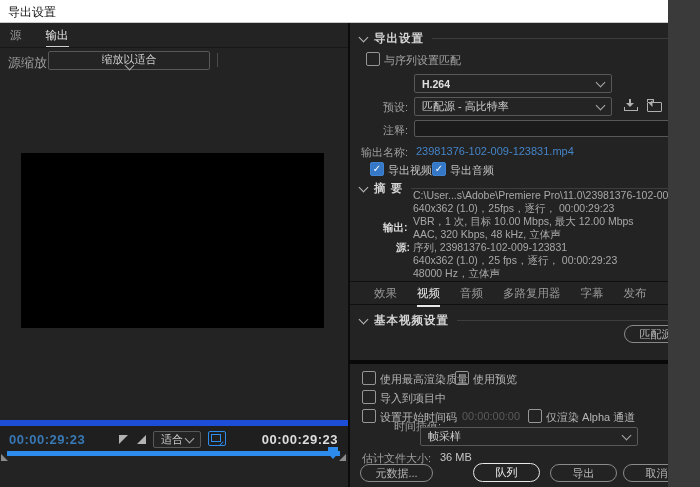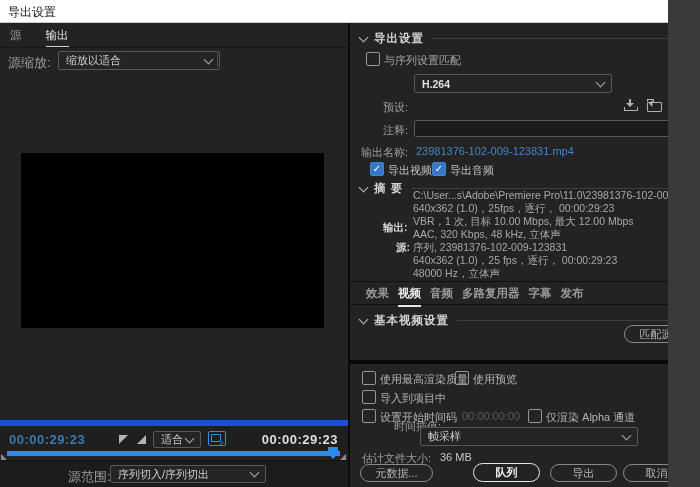--- a/index.html
+++ b/index.html
@@ -27,21 +27,21 @@
   .hline{flex:1;border-top:1px solid #3d3d3d;margin-left:8px;}
   .sechead{position:absolute;display:flex;align-items:center;height:14px;}
   .sechead .st{font-size:11.5px;font-weight:bold;color:#d6d6d6;letter-spacing:1px;white-space:nowrap;}
   .cb{position:absolute;width:12px;height:12px;border:1px solid #969696;border-radius:2px;background:transparent;
       display:flex;align-items:center;justify-content:center;box-sizing:content-box;}
   .cb.on{background:#3578c8;border-color:#3f82d2;}
   .cb.on::after{content:"✓";color:#fff;font-size:10px;line-height:1;}
   .opt{position:absolute;font-size:11px;color:#b5b5b5;white-space:nowrap;}
   .pill{position:absolute;height:18px;border:1px solid #8a8a8a;border-radius:10px;background:transparent;
         display:flex;align-items:center;justify-content:center;font-size:11px;color:#b9b9b9;box-sizing:border-box;cursor:default;}
-  .pill.primary{border:1.5px solid #e9e9e9;color:#f0f0f0;font-weight:bold;}
+  .pill.primary{border:1.5px solid #e9e9e9;color:#f0f0f0;}
   .ti{position:absolute;height:17px;background:#1b1b1b;border:1px solid #585858;border-radius:2px;box-sizing:border-box;
       color:#ddd;font-size:11px;padding:0 5px;outline:none;}
   
   .lp-tab{font-size:11.5px;color:#9a9a9a;padding-bottom:3px;}
   .lp-tab.active{color:#e8e8e8;border-bottom:1px solid #cfcfcf;}
   #lp-tabs{position:absolute;left:10px;top:5px;display:flex;gap:24px;}
   #lp-tabline{position:absolute;left:0;right:0;top:24px;border-top:1px solid #171717;}
   #preview{position:absolute;left:21px;top:130px;width:303px;height:175px;background:#000;}
   #lp-controls{position:absolute;left:0;right:0;top:397px;height:28px;background:#1f1f1f;border-top:6px solid #1d4ed8;}
   .tc{font-size:13px;font-weight:bold;letter-spacing:.5px;}
@@ -83,21 +83,21 @@
   <div id="app">
 
     <div class="panel" id="lp">
       <div id="lp-tabs">
         <span class="lp-tab">源</span>
         <span class="lp-tab active">输出</span>
       </div>
       <div id="lp-tabline"></div>
 
       <span class="lbl" style="position:absolute;left:8px;top:31px;">源缩放:</span>
-      <div class="dd" style="left:58px;top:28px;width:162px;">
+      <div class="dd" style="left:48px;top:28px;width:162px;flex-direction:column;">
         <span class="v">缩放以适合</span>
         <span class="chev"></span>
       </div>
       <div style="position:absolute;left:217px;top:30px;width:1px;height:14px;background:#4a4a4a;"></div>
 
       <div id="preview"></div>
 
       <div id="lp-controls">
         <span class="tc" style="position:absolute;left:9px;top:6px;color:#3879b5;">00:00:29:23</span>
         <span class="tri" style="left:119px;top:9px;border-top:9px solid #b3b3b3;border-right:9px solid transparent;"></span>
@@ -108,47 +108,44 @@
         </div>
         <span class="cropicn" style="left:208px;top:5px;"></span>
         <span class="tc" style="position:absolute;right:10px;top:6px;color:#dedede;">00:00:29:23</span>
       </div>
 
       <div id="tl-bar"></div>
       <div id="playhead"></div>
       <span class="tri" style="left:1px;top:431px;border-bottom:7px solid #8c8c8c;border-right:7px solid transparent;"></span>
       <span class="tri" style="right:2px;top:431px;border-bottom:7px solid #8c8c8c;border-left:7px solid transparent;"></span>
 
-      <div id="lp-bottom">
-        <span class="lbl" style="position:absolute;left:68px;top:7px;">源范围:</span>
-        <div class="dd" style="left:110px;top:4px;width:156px;height:18px;">
-          <span class="v">序列切入/序列切出</span>
-          <span class="chev"></span>
-        </div>
-      </div>
     </div>
 
     <div class="panel" id="rp">
 
       <div class="sechead" style="left:10px;right:10px;top:8px;">
         <span class="chevi"></span>
         <span class="st">导出设置</span>
         <span class="hline"></span>
       </div>
 
       <span class="cb" style="left:16px;top:29px;"></span>
       <span class="opt" style="left:34px;top:30px;color:#a5a5a5;">与序列设置匹配</span>
 
       <span class="flabel" style="left:0;top:54px;padding-left:44px;">格式:</span>
       <div class="dd" style="left:64px;top:51px;width:198px;">
         <span class="v" style="color:#e0e0e0;font-weight:bold;font-size:10.5px;">H.264</span>
         <span class="chev"></span>
       </div>
 
       <span class="flabel" style="left:0;top:77px;">预设:</span>
+      <div class="dd" style="left:64px;top:74px;width:198px;">
+        <span class="v">匹配源 - 高比特率</span>
+        <span class="chev"></span>
+      </div>
       <span class="icn" style="left:272px;top:75px;">
         <span class="stem"></span>
           <span class="head"></span>
           <span class="tray"></span>
       </span>
       <span class="icn" style="left:297px;top:75px;">
         <span class="folder">
             <span class="farrow"></span>
           </span>
       </span>
@@ -183,21 +180,21 @@
 
       <span class="sum b" style="left:46px;top:218px;">源:</span>
       <div class="sum" style="left:63px;top:218px;">
         <div>序列, 23981376-102-009-123831</div>
         <div>640x362 (1.0)，25 fps，逐行， 00:00:29:23</div>
         <div>48000 Hz，立体声</div>
       </div>
 
       <div style="position:absolute;left:0;right:0;top:258px;border-top:1px solid #101010;"></div>
 
-      <div style="position:absolute;left:16px;top:263px;display:flex;gap:9px;font-weight:bold;">
+      <div style="position:absolute;left:24px;top:263px;display:flex;gap:20px;">
         <span class="rtab">效果</span>
         <span class="rtab active">视频</span>
         <span class="rtab">音频</span>
         <span class="rtab">多路复用器</span>
         <span class="rtab">字幕</span>
         <span class="rtab">发布</span>
       </div>
       <div style="position:absolute;left:0;right:0;top:281px;border-top:1px solid #101010;"></div>
 
       <div class="sechead" style="left:10px;right:14px;top:290px;">

